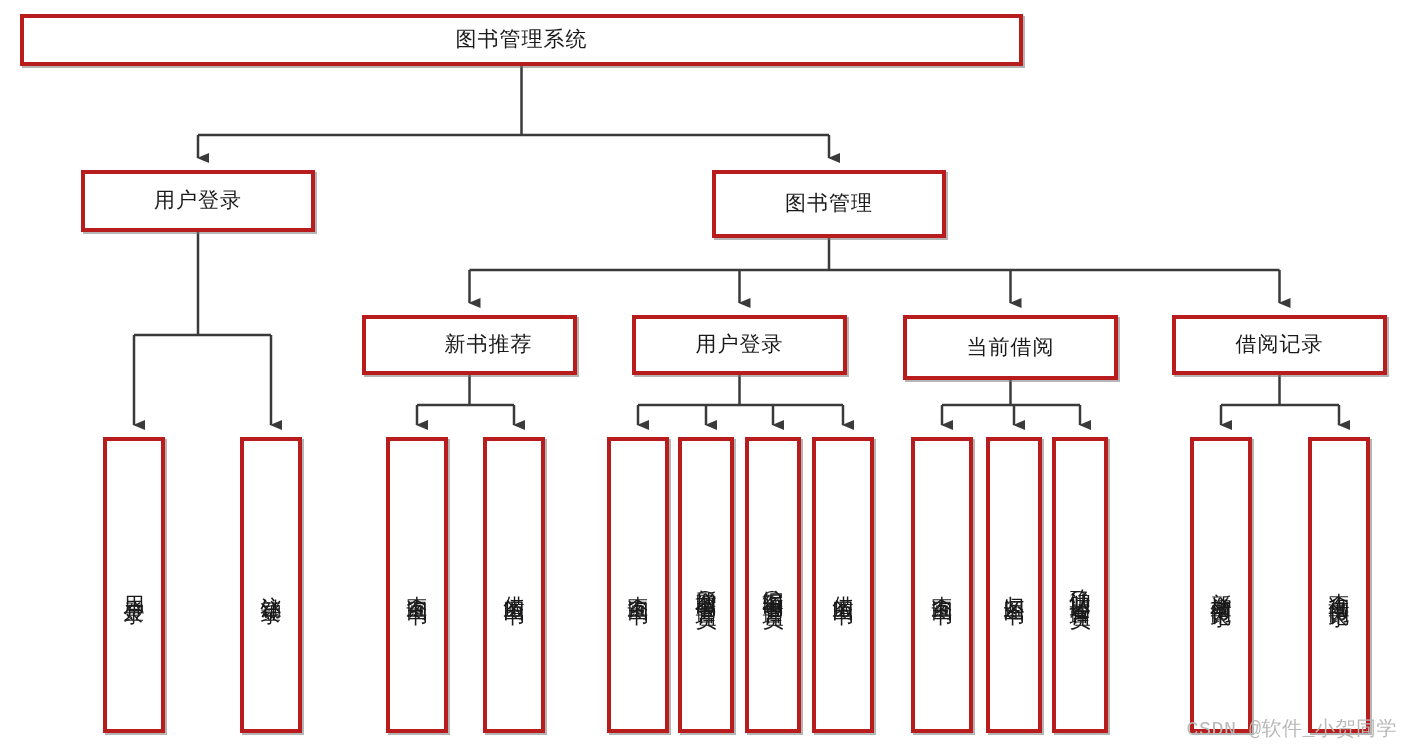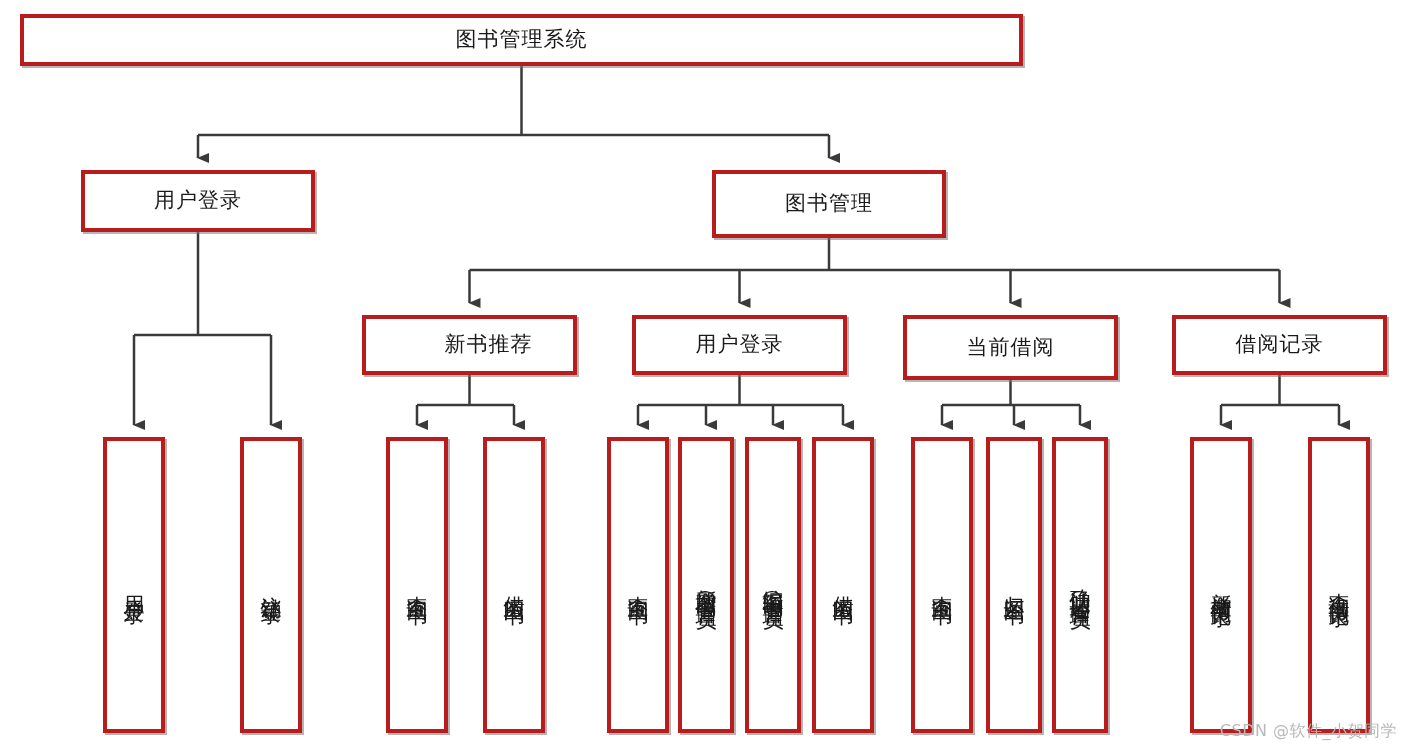--- a/index.html
+++ b/index.html
@@ -56,26 +56,27 @@
   .node.vertical .node-label {
     writing-mode: vertical-rl;
     text-orientation: upright;
     display: block;
     max-height: 100%;
   }
   .watermark {
     position: absolute;
     right: 8px;
     bottom: 5px;
-    font-size: 16px;
+    font-size: 20px;
     color: #b9b9b9;
     letter-spacing: 0.5px;
     z-index: 9;
     white-space: nowrap;
     user-select: none;
+    font-family: Liberation Mono, monospace;
   }
 </style>
 </head>
 <body>
 
 <div id="diagram-root">
 
   <svg id="edge-layer" viewBox="0 0 1405 747" xmlns="http://www.w3.org/2000/svg">
     <defs>
       <marker id="arrowhead" markerWidth="10" markerHeight="12" refX="5" refY="11" orient="auto" markerUnits="userSpaceOnUse">

